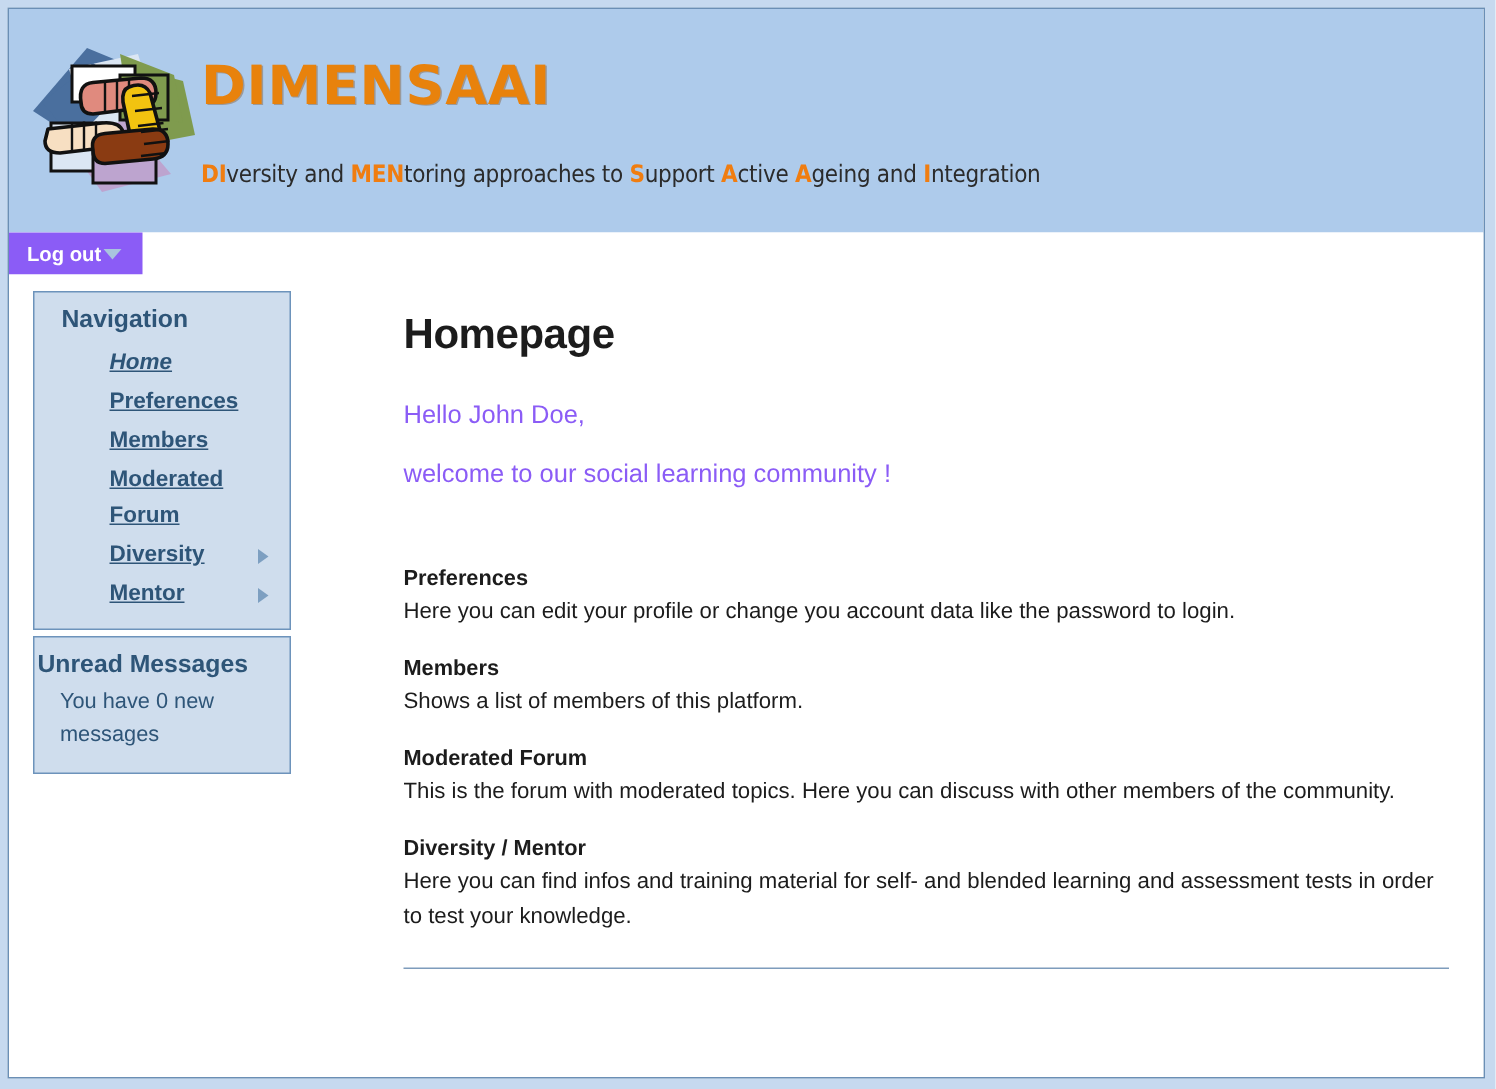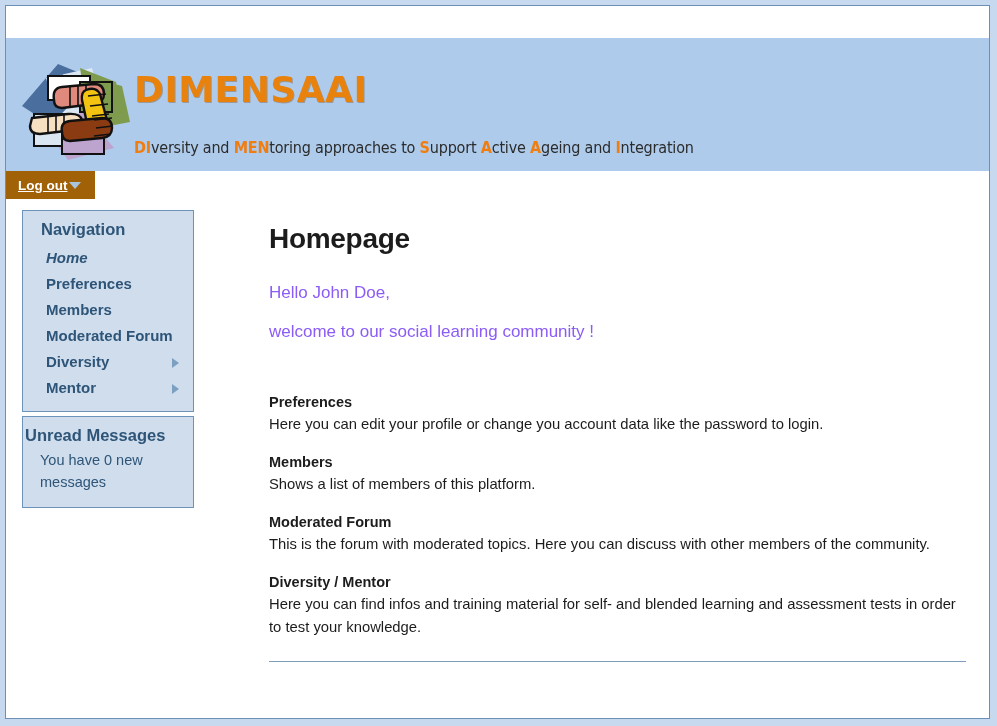--- a/index.html
+++ b/index.html
@@ -23,24 +23,23 @@
     height: 714px;
     background: #ffffff;
     border: 1px solid #6b8fb5;
     box-sizing: border-box;
     overflow: hidden;
   }
 
   
   #header {
     position: relative;
-    height: 133px;
+    height: 149px;
     background: #aecbeb;
     overflow: hidden;
-    margin-top: 32px;
   }
 
   #logo {
     position: absolute;
     left: 12px;
     top: 18px;
     width: 118px;
     height: 112px;
   }
   #logo svg { display: block; }
@@ -79,30 +78,29 @@
     position: relative;
     height: 28px;
     background: #ffffff;
   }
   #logout-tab {
     position: absolute;
     left: 0;
     top: 0;
     height: 28px;
     padding: 0 14px 0 12px;
-    background: #a16207;
+    background: #8b5cf6;
     color: #ffffff;
     font-size: 13.5px;
     font-weight: bold;
     display: flex;
     align-items: center;
     gap: 2px;
     box-sizing: border-box;
     cursor: pointer;
-    text-decoration: underline;
   }
   #logout-caret {
     width: 0; height: 0;
     border-left: 6px solid transparent;
     border-right: 6px solid transparent;
     border-top: 7px solid #a9c4de;
   }
 
   
   #body-area {
@@ -134,26 +132,27 @@
     font-family: "Liberation Sans", sans-serif;
   }
 
   #nav-list {
     list-style: none;
     margin: 0;
     padding: 0 0 10px 0;
   }
   .nav-item {
     position: relative;
-    padding: 1px 0 1px 23px;
+    padding: 1px 0 1px 50px;
     font-size: 15px;
     font-weight: bold;
     color: #2e5578;
     line-height: 24px;
     cursor: pointer;
+    text-decoration: underline;
   }
   .nav-item.active { font-style: italic; }
   .nav-arrow {
     position: absolute;
     right: 14px;
     top: 9px;
     width: 0; height: 0;
     border-top: 5px solid transparent;
     border-bottom: 5px solid transparent;
     border-left: 7px solid #7d9fc1;

